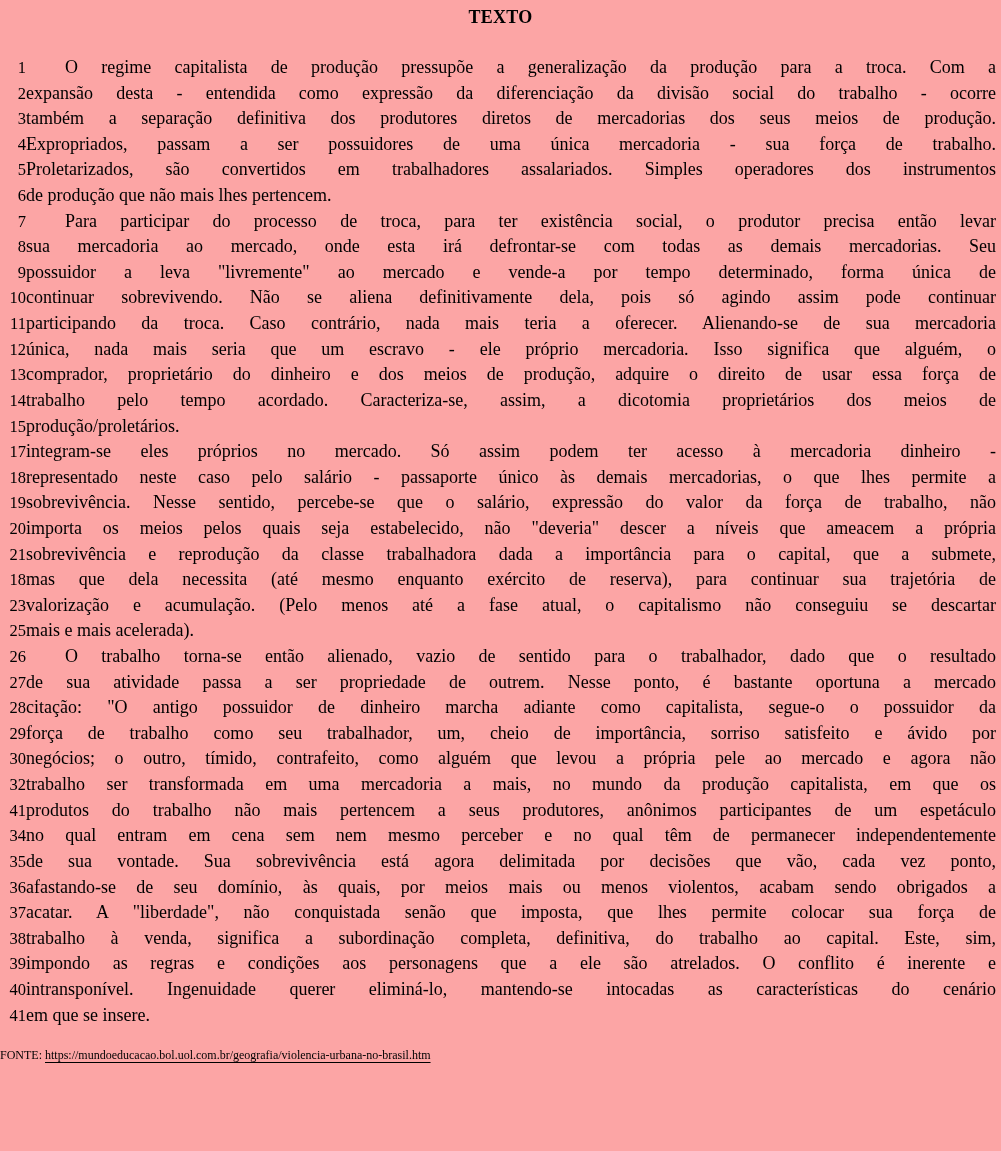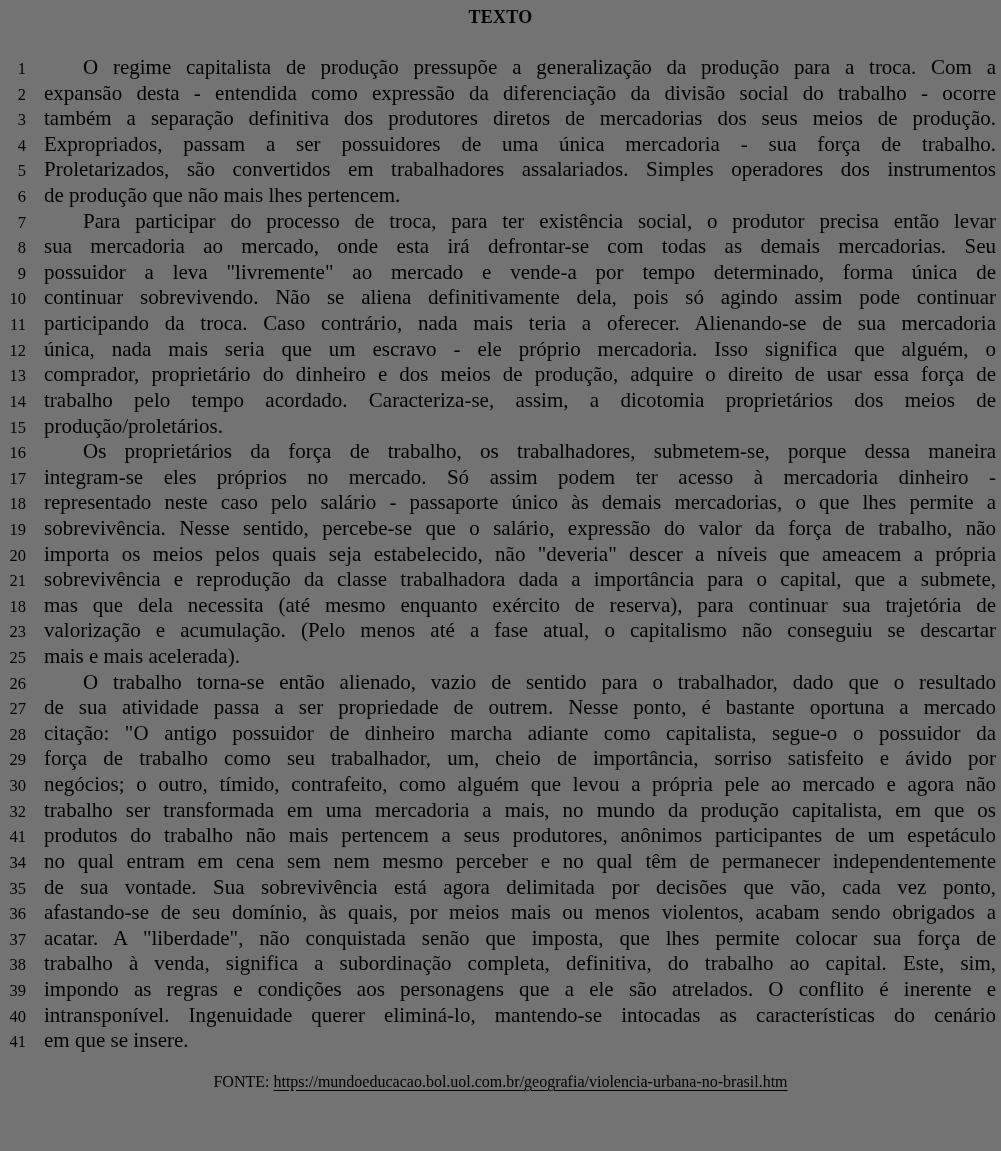--- a/index.html
+++ b/index.html
@@ -6,21 +6,21 @@
     margin: 0;
     padding: 0;
     background: #ffffff;
     color: #000000;
     font-family: "Liberation Serif", "DejaVu Serif", serif;
   }
   .page {
     position: relative;
     width: 1001px;
     height: 1151px;
-    background: #737373;
+    background: #fca5a5;
     overflow: hidden;
   }
   .doc-title {
     padding-top: 7px;
     text-align: center;
     font-weight: bold;
     font-size: 18px;
     line-height: 21px;
     letter-spacing: 0.3px;
   }
@@ -35,39 +35,39 @@
   .line-num {
     flex: none;
     width: 18px;
     margin-left: 8px;
     text-align: right;
     font-size: 16.5px;
     line-height: 25.62px;
   }
   .line-text {
     flex: 1 1 auto;
-    margin-left: 18px;
+    margin-left: 0;
     margin-right: 5px;
-    font-size: 21px;
+    font-size: 18px;
     line-height: 25.62px;
     text-align: justify;
     text-align-last: justify;
     white-space: nowrap;
     overflow: visible;
   }
   .line-text.para-end {
     text-align-last: left;
   }
   .line-text.indent {
     text-indent: 39px;
   }
   .source-note {
     margin-top: 17px;
-    text-align: center;
-    font-size: 16px;
+    text-align: left;
+    font-size: 12px;
     line-height: 21px;
     white-space: nowrap;
   }
   .source-url {
     text-decoration: underline;
     text-underline-offset: 3px;
   }
 </style>
 </head>
 <body>
@@ -131,24 +131,20 @@
     </div>
       <div class="line-row">
       <span class="line-num">14</span>
       <span class="line-text">trabalho pelo tempo acordado. Caracteriza-se, assim, a dicotomia proprietários dos meios de</span>
     </div>
       <div class="line-row">
       <span class="line-num">15</span>
       <span class="line-text para-end">produção/proletários.</span>
     </div>
       <div class="line-row">
-      <span class="line-num">16</span>
-      <span class="line-text indent">Os proprietários da força de trabalho, os trabalhadores, submetem-se, porque dessa maneira</span>
-    </div>
-      <div class="line-row">
       <span class="line-num">17</span>
       <span class="line-text">integram-se eles próprios no mercado. Só assim podem ter acesso à mercadoria dinheiro -</span>
     </div>
       <div class="line-row">
       <span class="line-num">18</span>
       <span class="line-text">representado neste caso pelo salário - passaporte único às demais mercadorias, o que lhes permite a</span>
     </div>
       <div class="line-row">
       <span class="line-num">19</span>
       <span class="line-text">sobrevivência. Nesse sentido, percebe-se que o salário, expressão do valor da força de trabalho, não</span>

